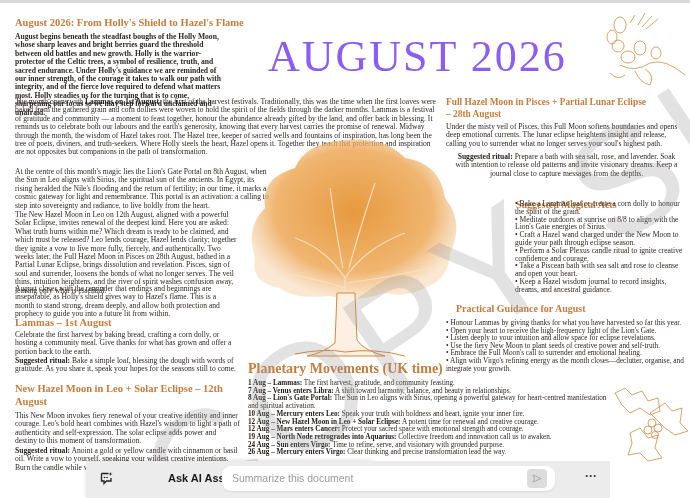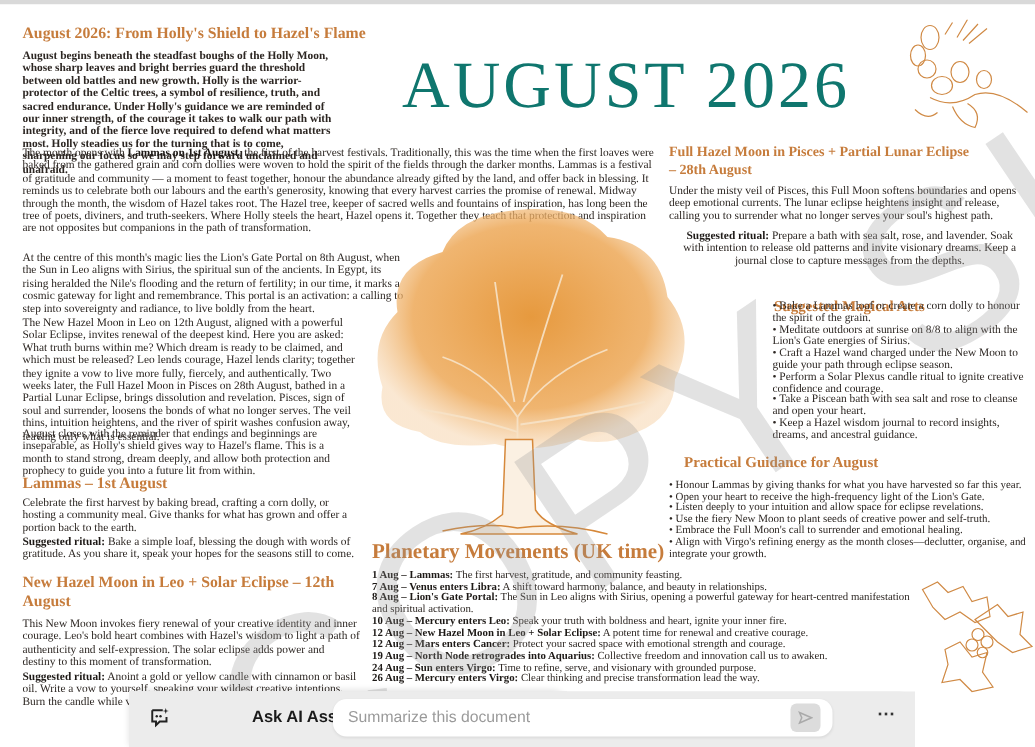--- a/index.html
+++ b/index.html
@@ -4,21 +4,21 @@
 <style>
   html,body{margin:0;padding:0;}
   body{width:690px;height:498px;overflow:hidden;background:#ffffff;position:relative;font-family:"DejaVu Serif",serif;color:#2a2420;}
   .topbar{position:absolute;left:0;top:0;width:690px;height:3px;background:#d9d9d9;}
   .page{position:absolute;left:0;top:3px;width:690px;height:495px;background:#fff;overflow:hidden;}
   .abs{position:absolute;}
   .h-orange{color:#c67c3c;font-family:"Liberation Serif",serif;font-weight:bold;}
   .body-txt{font-family:"Liberation Serif",serif;font-size:7.6px;line-height:8.4px;color:#2c2622;}
   .body-txt b{font-weight:bold;color:#1d1916;}
   .para{margin:0 0 9px 0;font-weight:bold;}
-  .big-title{font-family:"Liberation Serif",serif;color:#0f766e;font-size:44px;letter-spacing:2px;font-weight:normal;}
+  .big-title{font-family:"Liberation Serif",serif;color:#8b5cf6;font-size:44px;letter-spacing:2px;font-weight:normal;}
   .watermark{position:absolute;left:150px;top:150px;font-family:"Liberation Sans",sans-serif;font-size:150px;color:rgba(150,150,150,0.28);transform:rotate(-34deg);transform-origin:left top;letter-spacing:10px;white-space:nowrap;pointer-events:none;}
   ul.plain{list-style:none;margin:0;padding:0;}
   ul.plain li{margin:0;}
   .pm-row b{font-weight:bold;}
 </style>
 </head>
 <body>
 
 <div class="topbar"></div>
 

